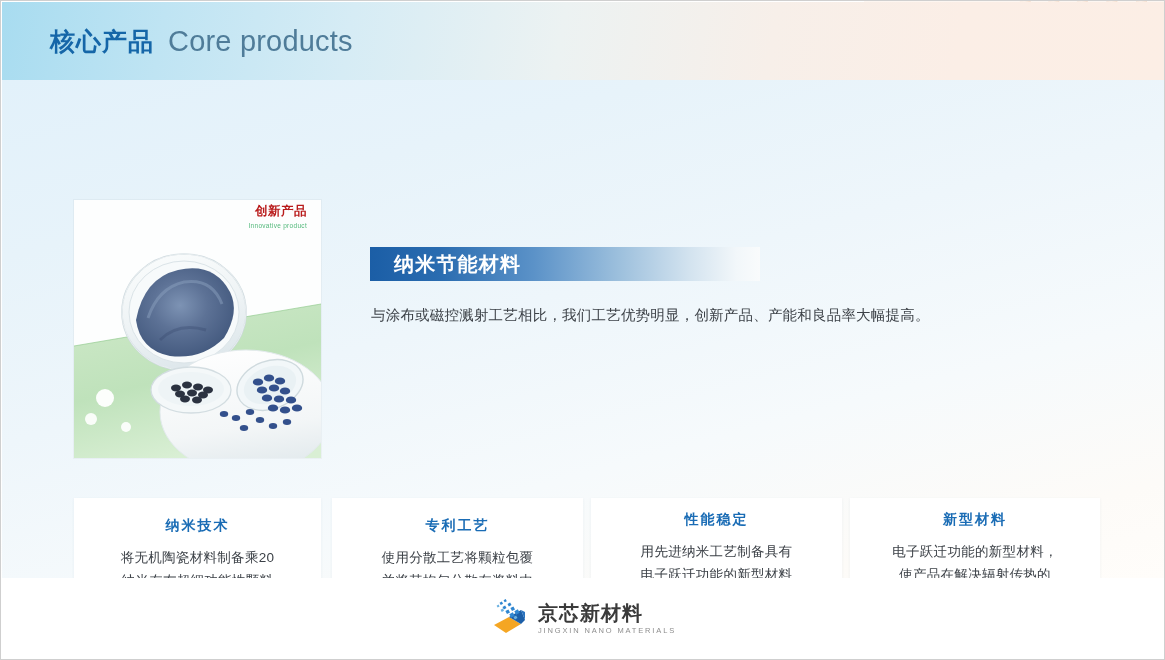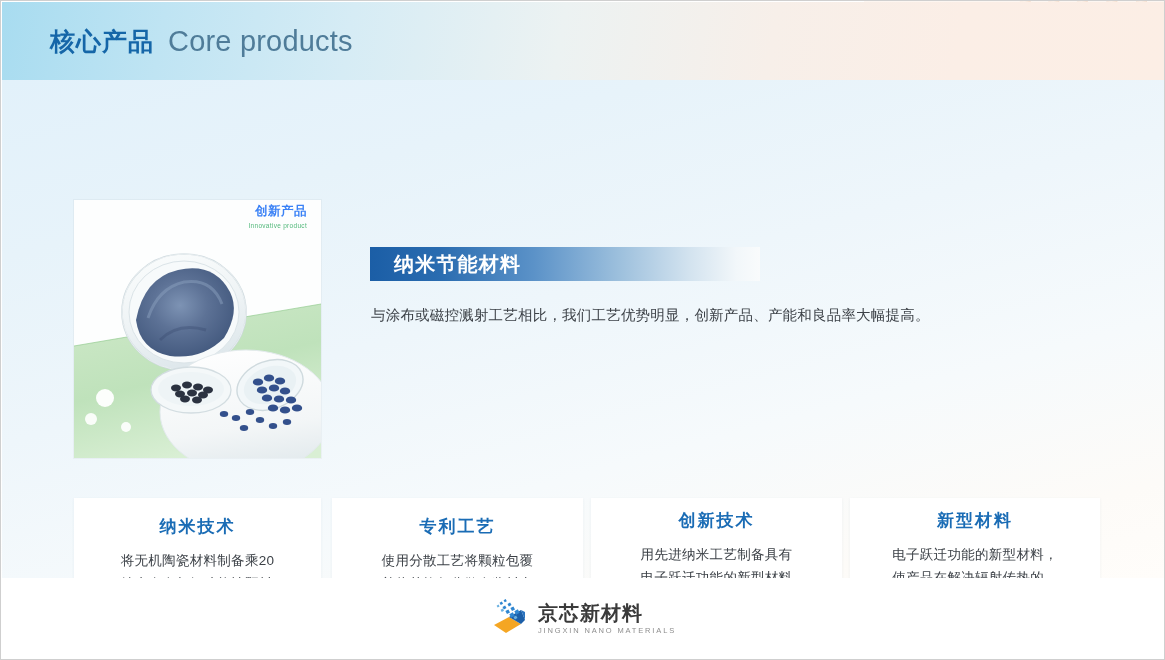--- a/index.html
+++ b/index.html
@@ -55,21 +55,21 @@
 
   
   .photo{
     position:absolute;left:72px;top:120px;width:247px;height:258px;
     background:#ffffff;overflow:hidden;
     box-shadow:0 0 0 1px rgba(0,0,0,.03);
   }
   .photo-svg{display:block;width:247px;height:258px;}
   .photo-cn{
     position:absolute;right:14px;top:5px;
-    font-size:12.5px;font-weight:700;color:#3b82f6;letter-spacing:.5px;
+    font-size:12.5px;font-weight:700;color:#b91c1c;letter-spacing:.5px;
     line-height:1.1;
   }
   .photo-en{
     position:absolute;right:14px;top:22px;
     font-size:6.5px;color:#52b87a;letter-spacing:.3px;
   }
 
   
   .title-bar{
     position:absolute;left:368px;top:167px;width:390px;height:34px;
@@ -93,24 +93,24 @@
   .cards{
     position:absolute;left:72px;top:418px;width:1026px;height:140px;
   }
   .card{
     position:absolute;top:0;background:#ffffff;
     box-shadow:0 1px 3px rgba(60,90,120,.07);
     display:flex;flex-direction:column;align-items:center;
     box-sizing:border-box;
   }
   .card-title{
-    font-size:17px;font-weight:700;color:#1a6cb5;letter-spacing:2px;
+    font-size:14px;font-weight:700;color:#1a6cb5;letter-spacing:2px;
     line-height:1;
   }
-  .card-lines{margin-top:14px;text-align:left;}
+  .card-lines{margin-top:14px;text-align:center;}
   .card-lines div{
     font-size:13.5px;color:#3c4147;line-height:1.72;letter-spacing:.3px;
     white-space:nowrap;
   }
 
   
   .card-0{left:0px;   width:247px;height:136px;padding-top:20px;}
   .card-1{left:258px; width:251px;height:136px;padding-top:20px;}
   .card-2{left:517px; width:251px;height:140px;padding-top:14px;}
   .card-3{left:776px; width:250px;height:140px;padding-top:14px;}
@@ -358,21 +358,21 @@
 
       <div class="card card-1">
         <div class="card-title">专利工艺</div>
         <div class="card-lines">
           <div>使用分散工艺将颗粒包覆</div>
           <div>并将其均匀分散在浆料中</div>
         </div>
       </div>
 
       <div class="card card-2">
-        <div class="card-title">创新技术</div>
+        <div class="card-title">性能稳定</div>
         <div class="card-lines">
           <div>用先进纳米工艺制备具有</div>
           <div>电子跃迁功能的新型材料</div>
 
         </div>
       </div>
 
       <div class="card card-3">
         <div class="card-title">新型材料</div>
         <div class="card-lines">

